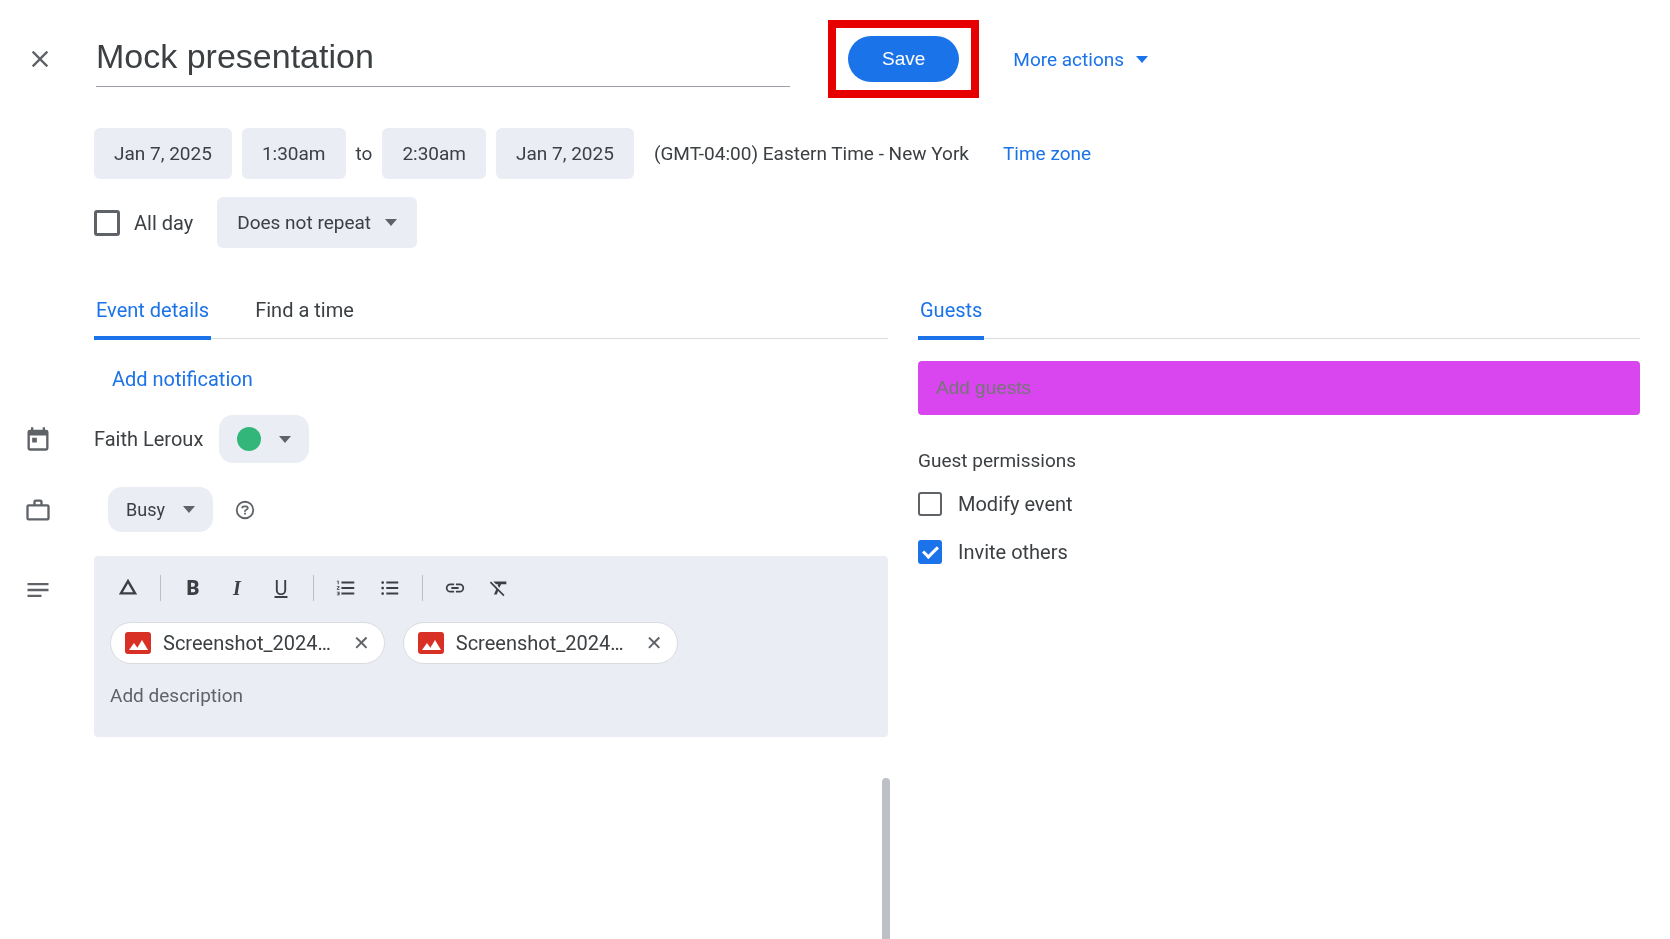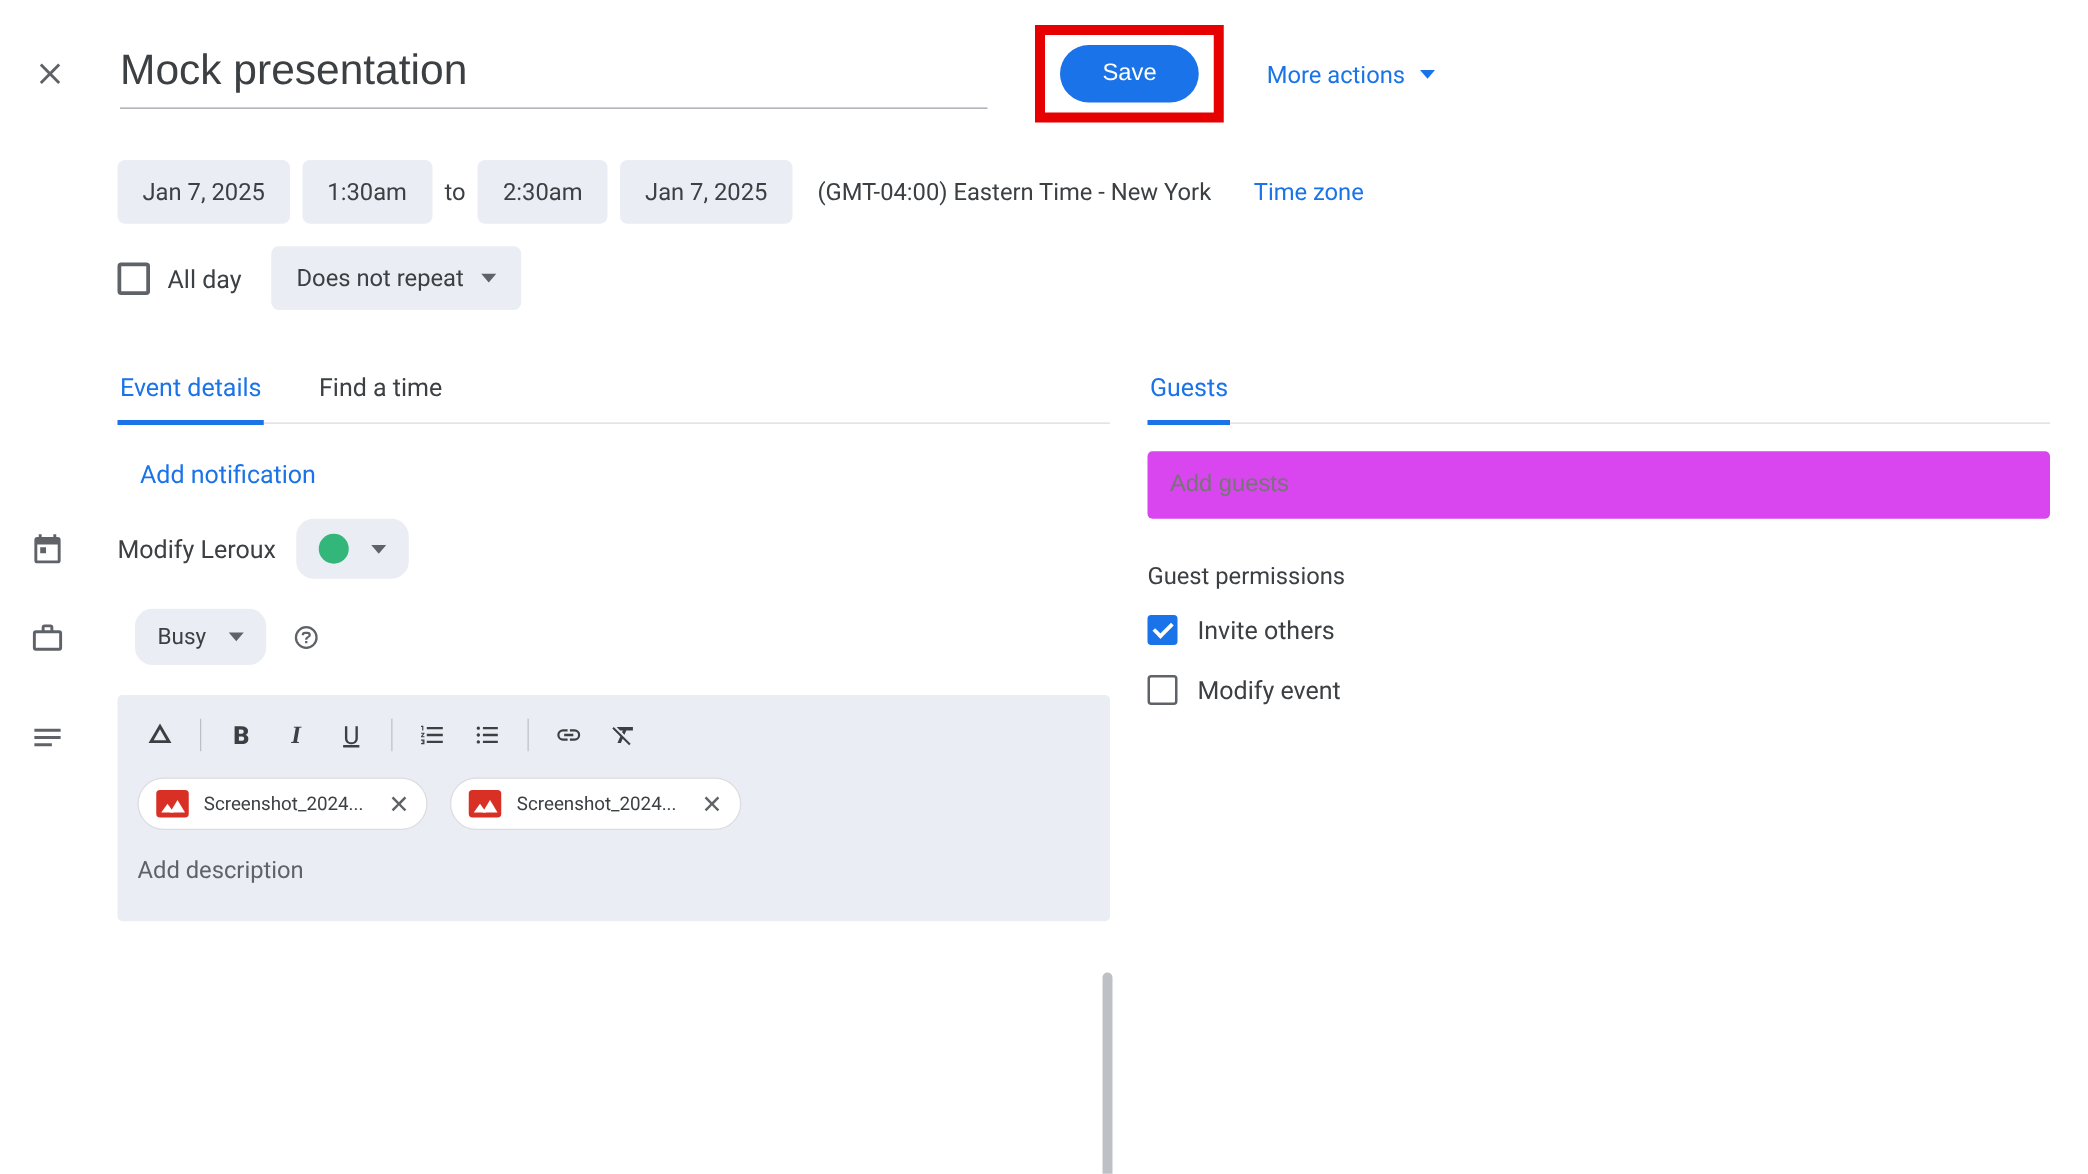--- a/index.html
+++ b/index.html
@@ -51,21 +51,21 @@
   
   .editor-box { background: #eaedf3; border-radius: 4px; padding: 14px 16px 30px 16px; }
   .editor-toolbar { display: flex; align-items: center; gap: 8px; margin-bottom: 16px; }
   .tool-btn { width: 36px; height: 36px; display: flex; align-items: center; justify-content: center; color: #3c4043; cursor: pointer; border-radius: 4px; }
   .tool-sep { width: 1px; height: 26px; background: #bdc1c6; margin: 0 6px; }
   .attach-row { display: flex; gap: 18px; margin-bottom: 16px; }
   .attach-chip { background: #fff; border: 1px solid #dadce0; border-radius: 22px; padding: 8px 14px; display: inline-flex; align-items: center; gap: 12px; }
   .img-ico { width: 26px; height: 22px; background: #d93025; border-radius: 3px; position: relative; }
   .img-ico::after { content: ''; position: absolute; left: 4px; top: 11px; width: 0; height: 0; border-left: 5px solid transparent; border-right: 5px solid transparent; border-bottom: 7px solid #fff; }
   .img-ico::before { content: ''; position: absolute; left: 11px; top: 8px; width: 0; height: 0; border-left: 6px solid transparent; border-right: 6px solid transparent; border-bottom: 10px solid #fff; }
-  .attach-name { font-size: 15px; max-width: 170px; overflow: hidden; text-overflow: ellipsis; white-space: nowrap; text-align: center; }
+  .attach-name { font-size: 20px; max-width: 170px; overflow: hidden; text-overflow: ellipsis; white-space: nowrap; text-align: center; }
   .attach-x { font-size: 20px; color: #5f6368; cursor: pointer; margin-left: 8px; }
   .desc-ph { color: #5f6368; font-size: 19px; padding-top: 4px; }
   
   .guest-input { width: 100%; background: #d946ef; border: none; border-radius: 4px; padding: 16px 18px; font-size: 19px; outline: none; color: #3c4043; margin-bottom: 34px; }
   .gp-title { font-size: 19px; color: #3c4043; margin-bottom: 20px; }
   .perm-row { display: flex; align-items: center; gap: 16px; margin-bottom: 24px; }
   
   .svg24 { width: 28px; height: 28px; }
   .svg20 { width: 22px; height: 22px; }
   
@@ -128,21 +128,21 @@
         <div class="icon-slot"></div>
         <div class="link-blue" style="padding-left:18px;">Add notification</div>
       </div>
 
       <div class="row">
         <div class="icon-slot">
           <svg class="svg24" viewBox="0 0 24 24">
               <path fill="currentColor" d="M19 4h-1V2h-2v2H8V2H6v2H5a2 2 0 0 0-2 2v14a2 2 0 0 0 2 2h14a2 2 0 0 0 2-2V6a2 2 0 0 0-2-2zm0 16H5V9h14v11zM7 11h4v4H7z"></path>
             </svg>
         </div>
-        <span style="font-size:20px;margin-right:16px;">Modify Leroux</span>
+        <span style="font-size:20px;margin-right:16px;">Faith Leroux</span>
         <div class="pill-sm">
           <div class="color-swatch"></div>
           <span class="dd-caret"></span>
         </div>
       </div>
 
       <div class="row" style="gap:14px;">
         <div class="icon-slot">
           <svg class="svg24" viewBox="0 0 24 24">
               <path fill="currentColor" d="M20 7h-4V5a2 2 0 0 0-2-2h-4a2 2 0 0 0-2 2v2H4a2 2 0 0 0-2 2v10a2 2 0 0 0 2 2h16a2 2 0 0 0 2-2V9a2 2 0 0 0-2-2zM10 5h4v2h-4V5zm10 14H4V9h16v10z"></path>
@@ -224,22 +224,22 @@
       <div class="scroll-ind"></div>
     </div>
 
     <div class="right-col">
       <div class="tabs-right">
         <div class="tab active" style="display:inline-block;">Guests</div>
       </div>
       <input class="guest-input" placeholder="Add guests" style="">
       <div class="gp-title">Guest permissions</div>
       <div class="perm-row">
+        <div class="chk-sm"></div>
+        <span class="chk-lbl">Modify event</span>
+      </div>
+      <div class="perm-row">
         <div class="chk-sm checked"></div>
         <span class="chk-lbl">Invite others</span>
       </div>
-      <div class="perm-row">
-        <div class="chk-sm"></div>
-        <span class="chk-lbl">Modify event</span>
-      </div>
     </div>
   </div>
 </div>
 
 </body></html>

